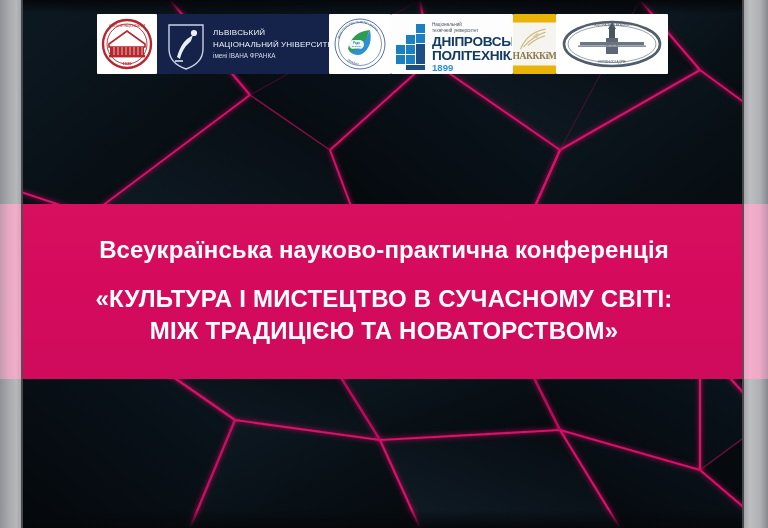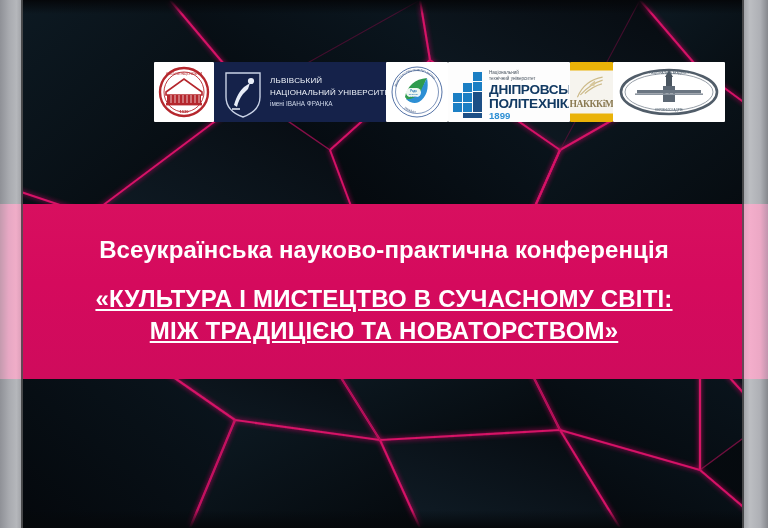--- a/index.html
+++ b/index.html
@@ -63,24 +63,23 @@
   
   .logo-bar {
     position: absolute;
     top: 13px;
     left: 23px;
     right: 26px;
     height: 62px;
     z-index: 30;
     display: flex;
     align-items: center;
-    justify-content: flex-end;
-    padding: 0 17px;
+    justify-content: center;
+    padding: 0 27px;
     box-sizing: border-box;
-    margin-top: 48px;
   }
   .logo {
     background: #fff;
     height: 60px;
     border-radius: 1px;
     display: flex;
     align-items: center;
     justify-content: center;
     overflow: hidden;
     position: relative;
@@ -125,21 +124,21 @@
     white-space: nowrap;
   }
   .conf-title {
     color: #ffffff;
     font-size: 24px;
     font-weight: bold;
     line-height: 1.32;
     margin: 0;
     letter-spacing: .2px;
   }
-  .conf-title .tline { display: block; white-space: nowrap; text-decoration: underline; }
+  .conf-title .tline { display: block; white-space: nowrap; }
 
   
   .vign-top {
     position:absolute; left:23px; right:26px; top:0; height:14px;
     background: linear-gradient(180deg,#05070a 0%, rgba(5,7,10,0) 100%);
     z-index: 25;
   }
   .vign-bot {
     position:absolute; left:23px; right:26px; bottom:0; height:18px;
     background: linear-gradient(0deg,#05080b 0%, rgba(5,8,11,0) 100%);

